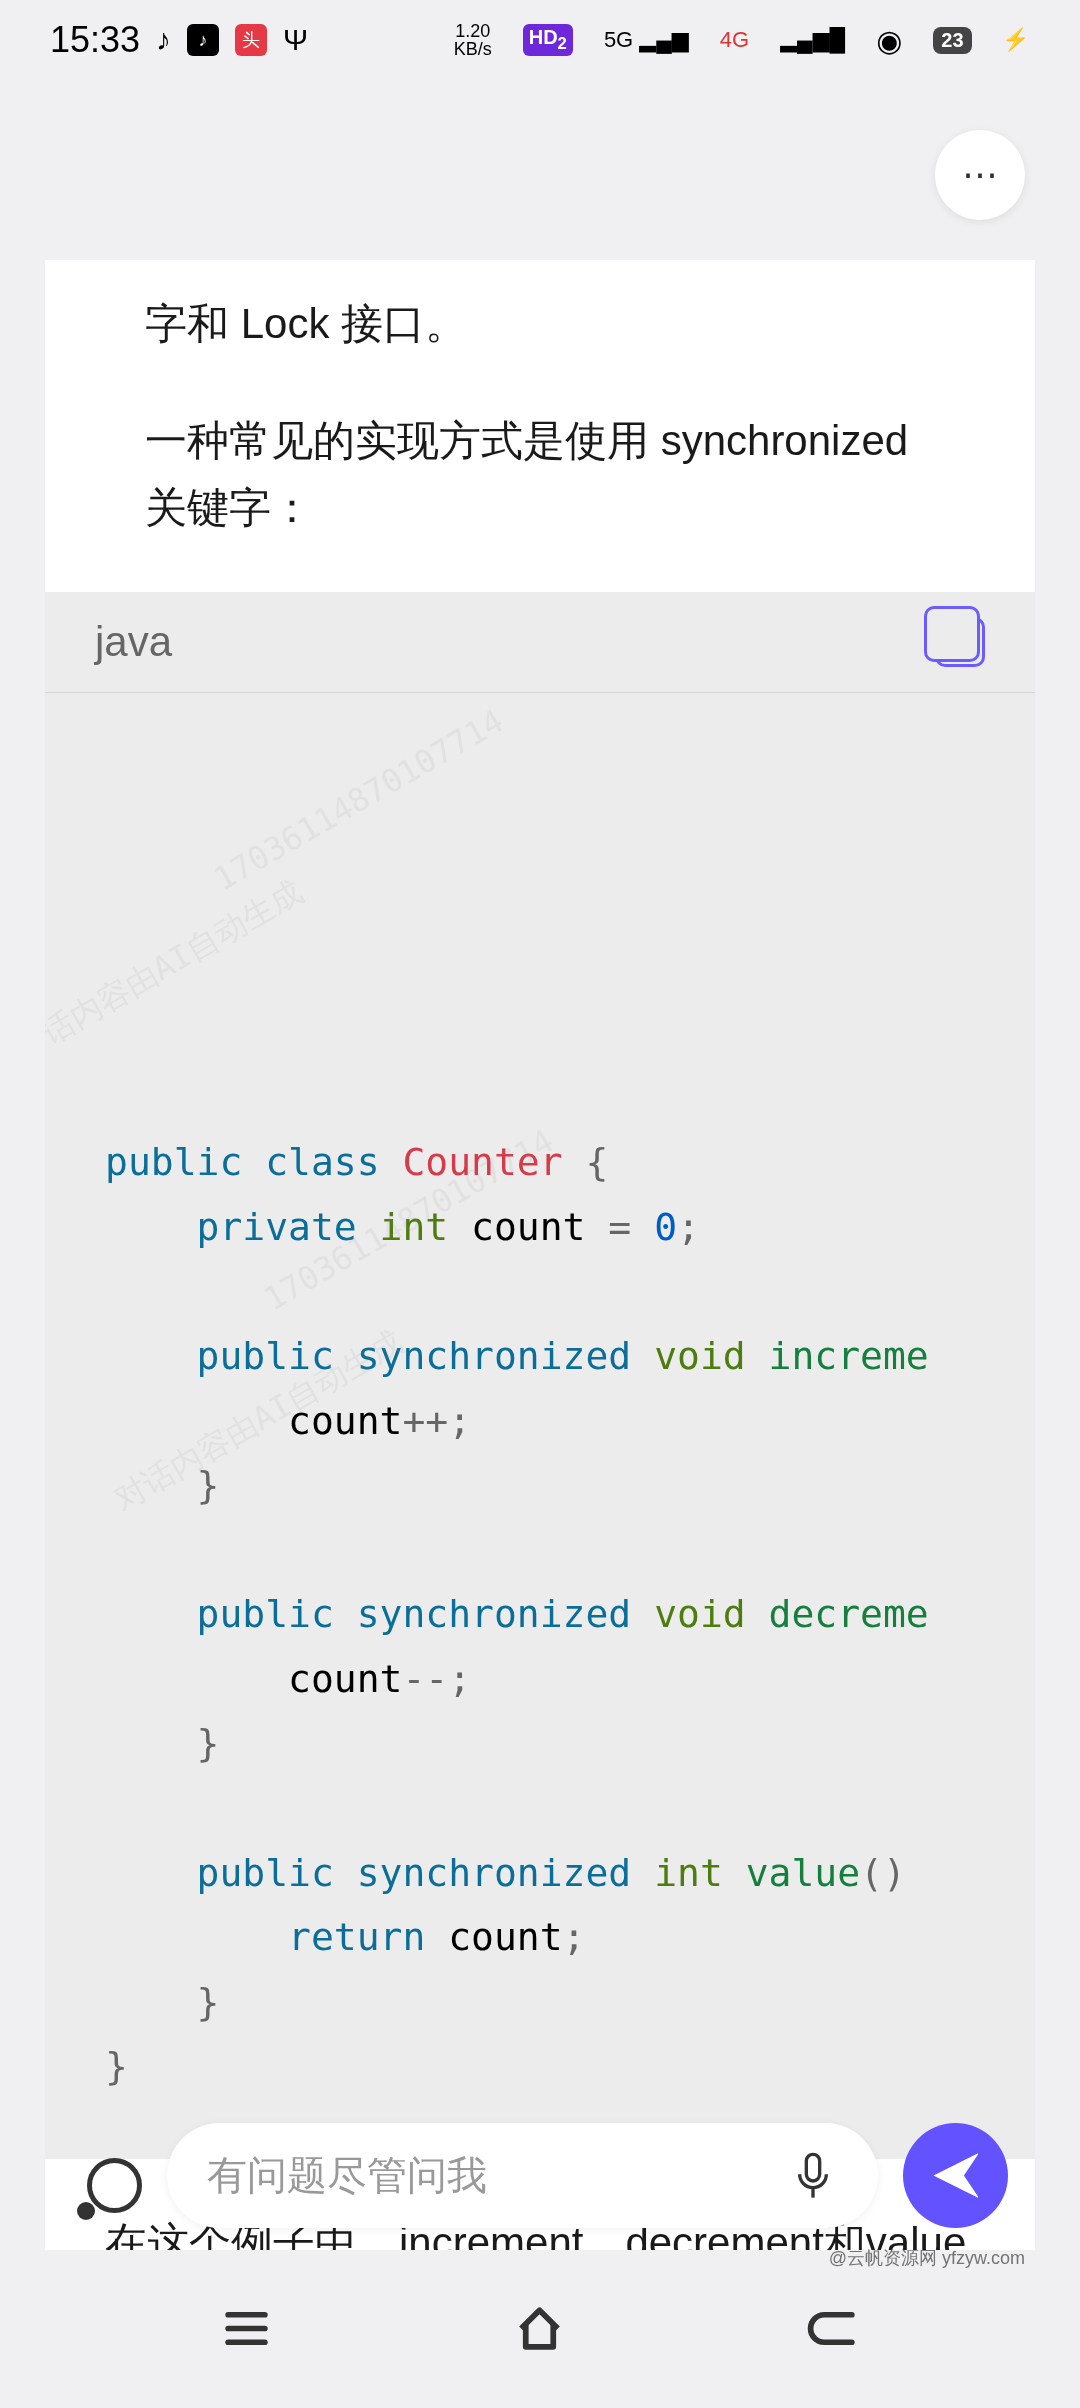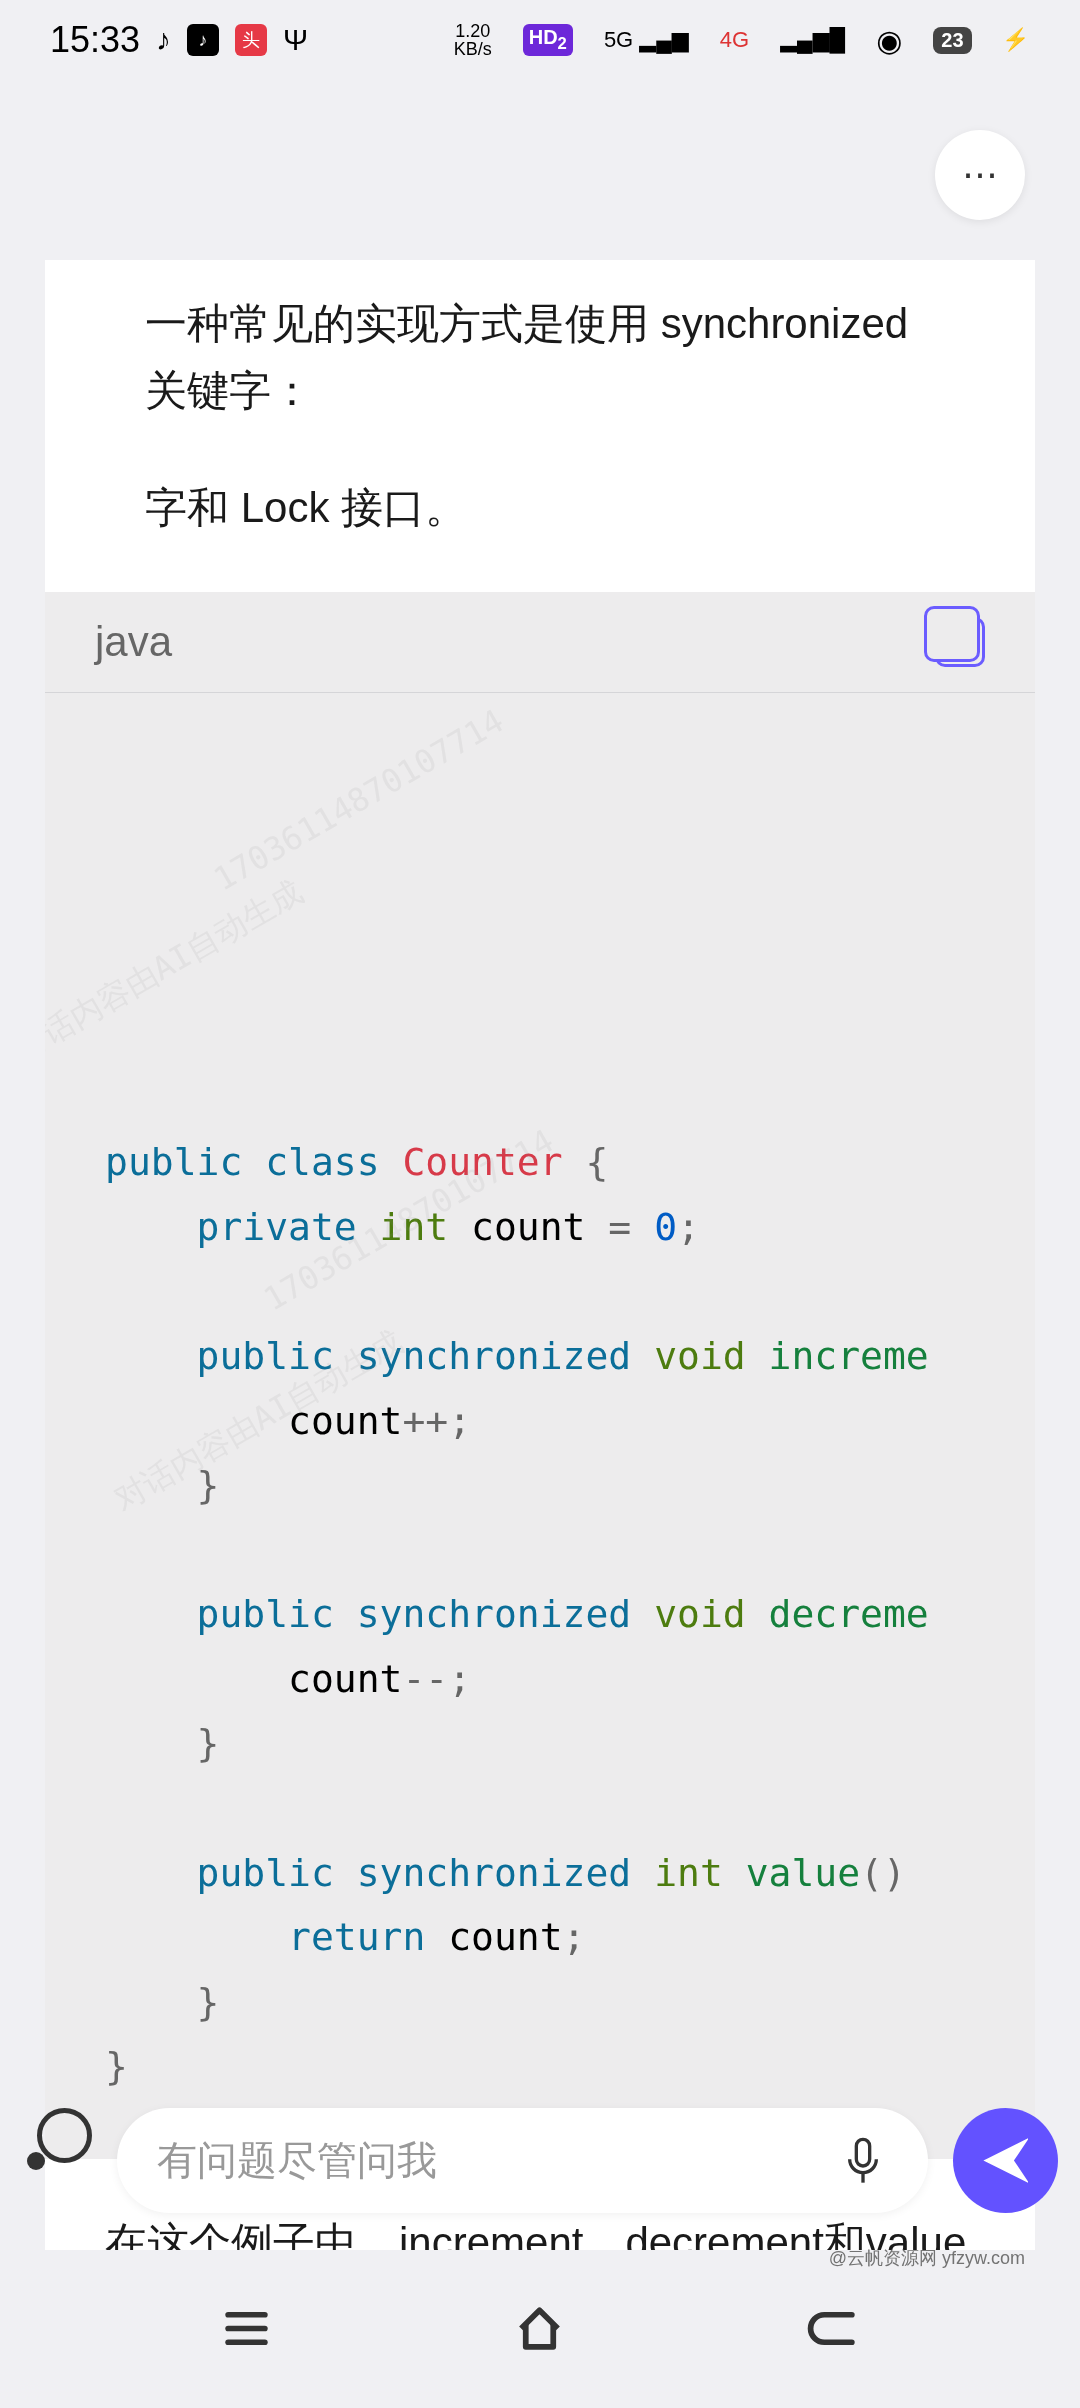--- a/index.html
+++ b/index.html
@@ -113,22 +113,22 @@
 .num { color: #005cc5; }
 .fn { color: #15803d; }
 .punct { color: #666; }
 .plain { color: #000000; }
 .bottom-bar {
   position: absolute;
   bottom: 180px;
   left: 0; right: 0;
   height: 120px;
   display: flex;
-  align-items: flex-start;
-  padding: 0 22px;
+  align-items: flex-end;
+  padding: 0 72px;
   gap: 25px;
 }
 .bubble-icon {
   width: 70px; height: 70px;
   position: relative;
 }
 .bubble-icon::before {
   content: '';
   position: absolute;
   width: 45px; height: 45px;
@@ -219,22 +219,22 @@
     <span>▂▄▆█</span>
     <span style="font-size:30px;">◉</span>
     <span class="battery-box">23</span>
     <span>⚡</span>
   </div>
 </div>
 
 <div class="more-btn">⋯</div>
 
 <div class="content">
+  <div class="para para-inner">字和 Lock 接口。</div>
   <div class="para para-inner">一种常见的实现方式是使用 synchronized 关键字：</div>
-  <div class="para para-inner">字和 Lock 接口。</div>
 
   <div class="code-block">
     <div class="code-header">
       <span class="code-lang">java</span>
       <div class="copy-btn"></div>
     </div>
     <div class="code-body" id="code-body">
       <span class="watermark" style="top:80px;left:150px;">17036114870107714</span>
       <span class="watermark" style="top:250px;left:-50px;">对话内容由AI自动生成</span>
       <span class="watermark" style="top:500px;left:200px;">17036114870107714</span>

